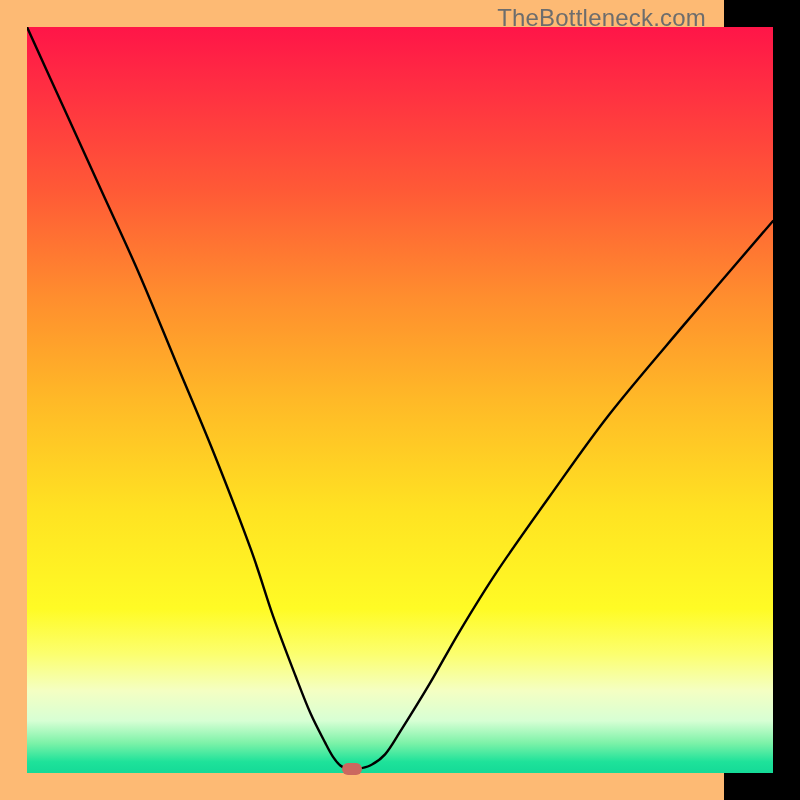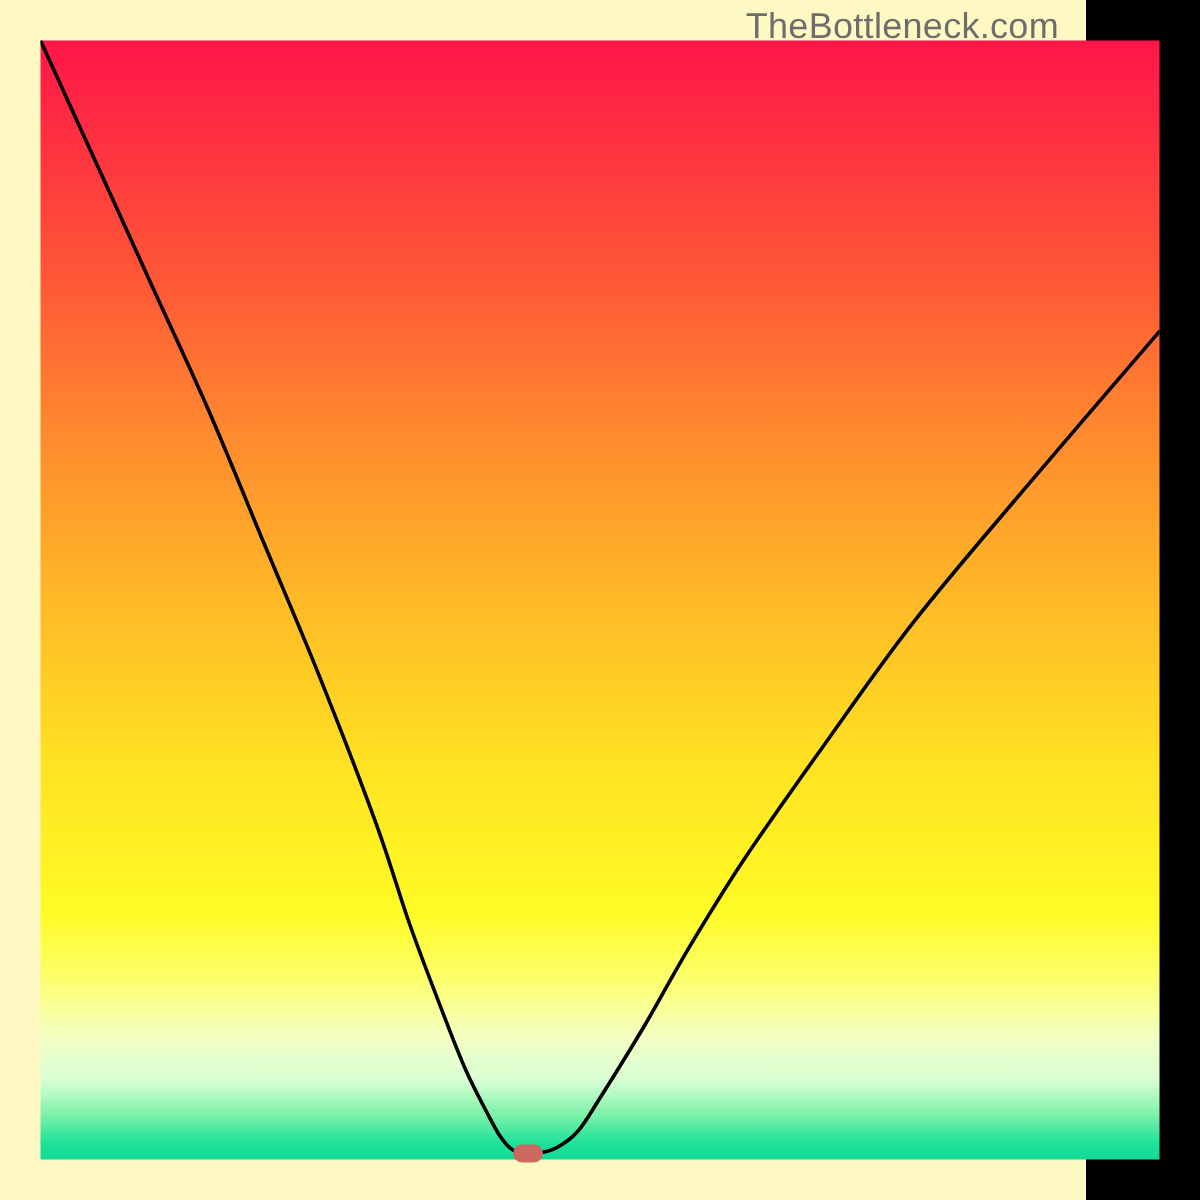--- a/index.html
+++ b/index.html
@@ -8,21 +8,21 @@
     width: 800px;
     height: 800px;
     background: #000;
     overflow: hidden;
     font-family: Arial, Helvetica, sans-serif;
   }
   .frame {
     position: relative;
     width: 724px;
     height: 800px;
-    background: #fef9c3;
+    background: #fdba74;
   }
   .watermark {
     position: absolute;
     top: 4px;
     right: 18px;
     color: #6d6d6d;
     font-size: 24px;
     letter-spacing: 0.2px;
     font-weight: 400;
     z-index: 50;

